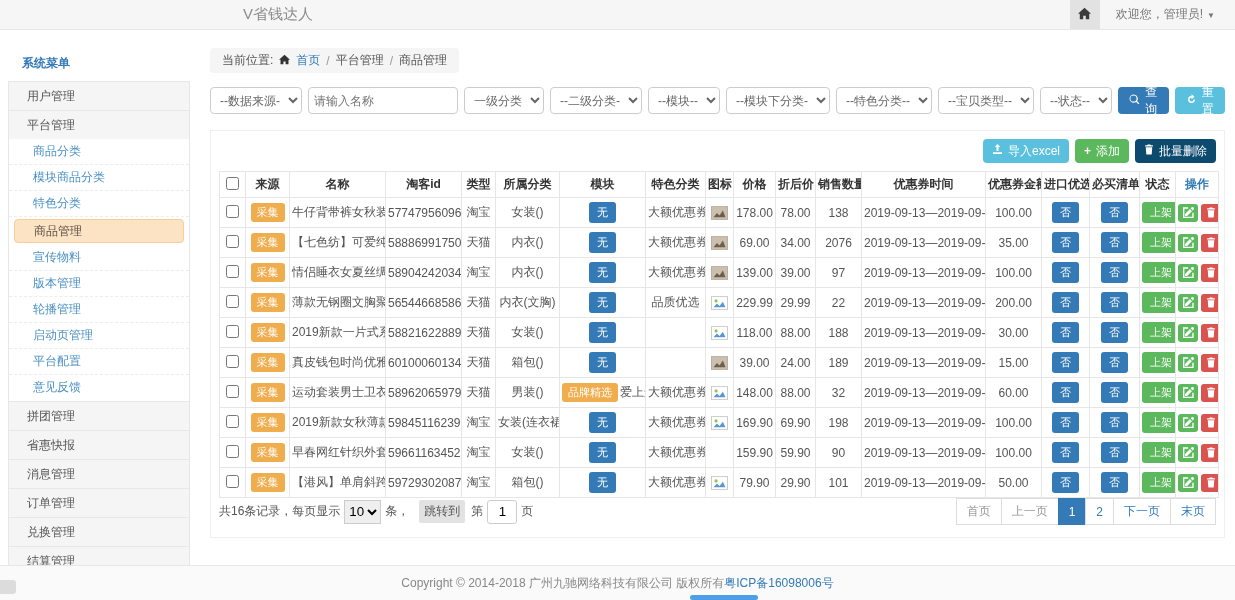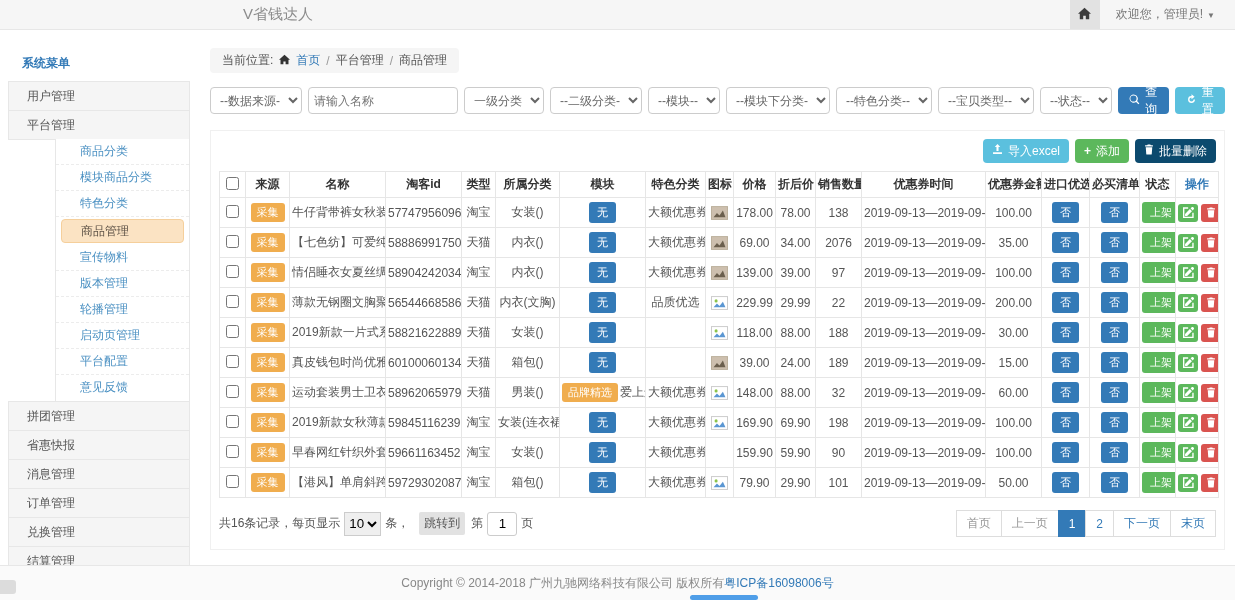--- a/index.html
+++ b/index.html
@@ -16,21 +16,21 @@
   .topbar .right { margin-left:auto; display:flex; align-items:center; }
   .home-box { width:30px; height:29px; background:#e2e2e2; display:flex;
               align-items:center; justify-content:center; cursor:pointer; }
   .welcome { margin:0 20px 0 16px; color:#777; cursor:pointer; }
   .welcome .caret { font-size:8px; color:#777; margin-left:4px; }
   
   .sidebar { position:absolute; left:8px; top:48px; width:182px; height:517px; overflow:hidden; }
   .side-heading { color:#337ab7; font-weight:bold; font-size:12px; padding:7px 14px 10px; }
   .side-group { height:30px; line-height:29px; padding-left:18px; background:#f5f5f5;
                 border:1px solid #e7e7e7; margin-top:-1px; color:#555; cursor:pointer; }
-  .side-sub-wrap { border:1px solid #e7e7e7; border-top:none; margin-top:-1px; background:#fff;margin-left:47px; }
+  .side-sub-wrap { border:1px solid #e7e7e7; border-top:none; margin-top:-1px; background:#fff; }
   .side-sub { height:26px; line-height:25px; padding-left:24px; color:#4a90c2;
               border-bottom:1px dashed #ececec; cursor:pointer; }
   .side-sub:last-child { border-bottom:none; }
   .side-sub.active { background:#fbe3c3; border:1px solid #f5cf9b; border-radius:4px;
                      margin:2px 5px; padding-left:19px; color:#5c5145; height:24px; line-height:23px; }
   
   .main { position:absolute; left:210px; top:48px; width:1015px; }
   .breadcrumb { display:inline-flex; align-items:center; gap:6px; background:#f5f5f5;
                 border-radius:4px; padding:4px 12px; color:#555; }
   .breadcrumb .home-link { color:#337ab7; cursor:pointer; }
@@ -59,21 +59,21 @@
   .chip-btn { border:none; border-radius:3px; color:#fff; font-size:11px;
               padding:3px 8px; cursor:pointer; }
   .chip-blue { background:#337ab7; }
   .chip-green { background:#5cb85c; }
   .mini-btn { border:none; border-radius:3px; width:20px; height:18px; cursor:pointer;
               display:inline-flex; align-items:center; justify-content:center; }
   .mini-green { background:#5cb85c; }
   .mini-red { background:#d9534f; margin-left:3px; }
   .module-cell { display:inline-flex; align-items:center; gap:2px; }
   
-  .pagi { display:flex; align-items:center; margin:12px 0 4px; color:#555; }
+  .pagi { display:flex; align-items:center; margin:0 0 4px; color:#555; }
   .pagi .jump-chip { background:#e2e2e2; padding:3px 5px; border-radius:2px; margin:0 6px 0 10px; }
   .pagi select { height:24px; border:1px solid #ccc; margin:0 4px; }
   .page-input { width:30px; height:24px; border:1px solid #ccc; border-radius:3px;
                 text-align:center; margin:0 4px; }
   .pager { margin-left:auto; display:flex; }
   .pager button { border:1px solid #ddd; background:#fff; color:#337ab7; height:27px;
                   padding:0 10px; margin-left:-1px; font-size:12px; cursor:pointer; }
   .pager button.disabled { color:#999; }
   .pager button.active { background:#337ab7; border-color:#337ab7; color:#fff; }
   

